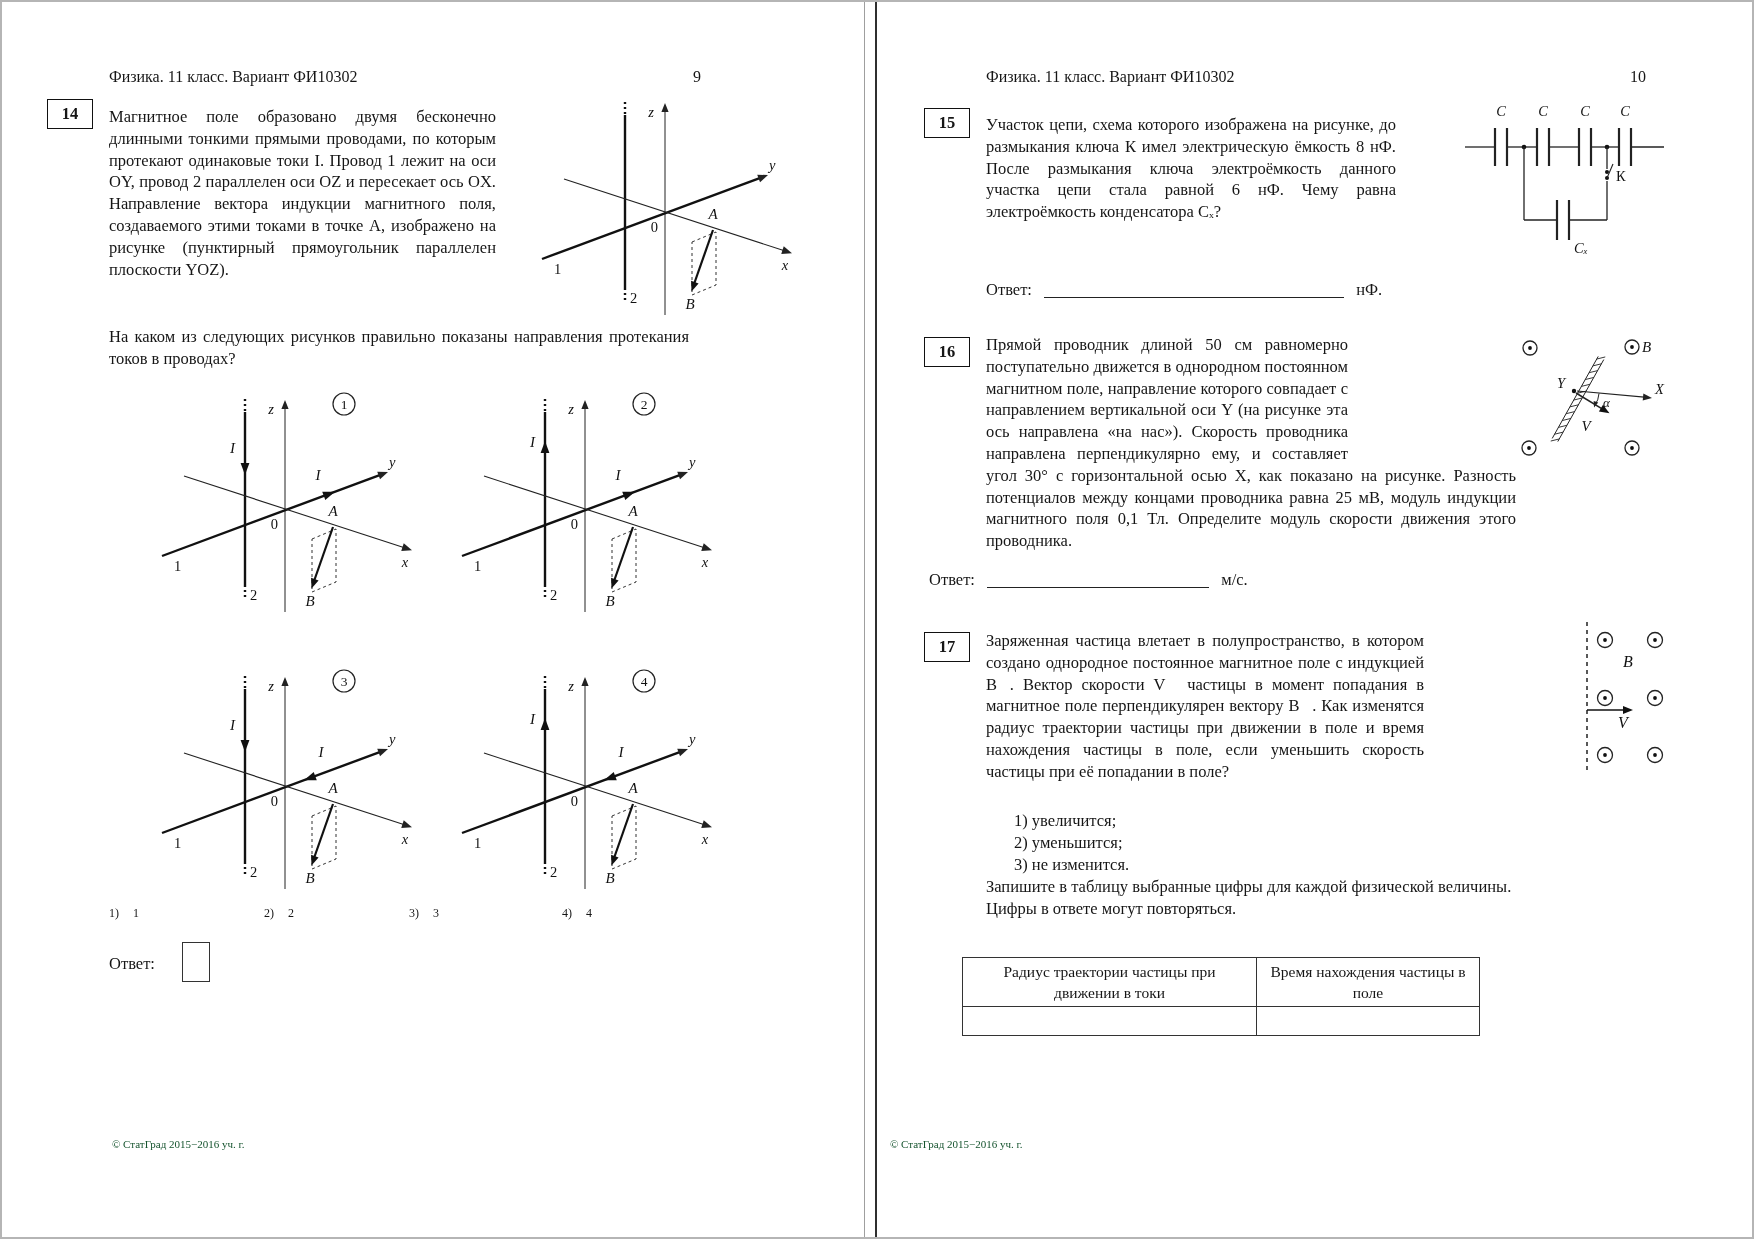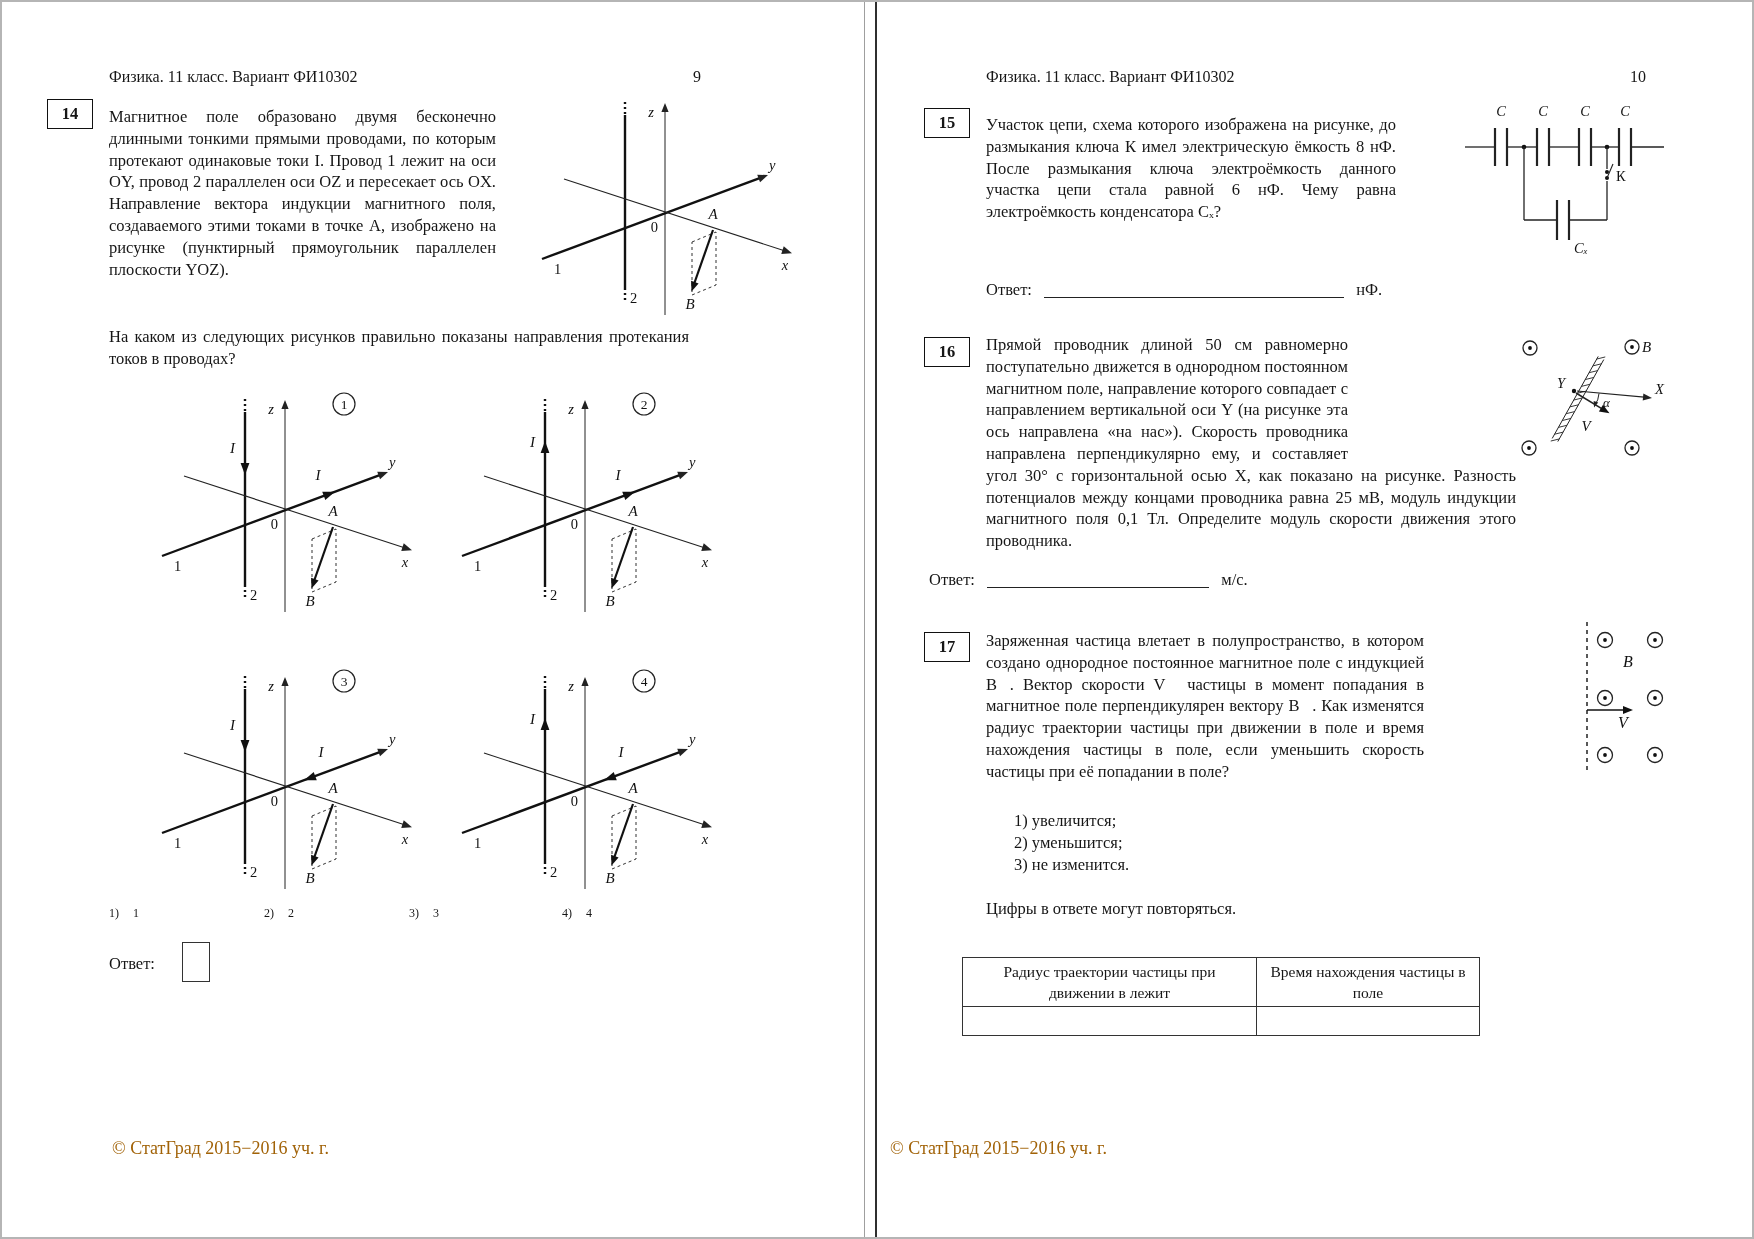--- a/index.html
+++ b/index.html
@@ -15,21 +15,21 @@
         font-weight:bold;font-size:16.5px;background:#fff;}
   .ptext{position:absolute;font-size:16.5px;line-height:21.8px;text-align:justify;}
   .plain{position:absolute;font-size:16.5px;white-space:nowrap;}
   .fl{float:right;}
   .fig{position:absolute;}
   .blank{display:inline-block;border-bottom:1.2px solid #222;height:17px;vertical-align:-3px;}
   .ansrow{position:absolute;font-size:16.5px;white-space:nowrap;}
   .ansbox{position:absolute;width:26px;height:38px;border:1.3px solid #333;background:#fff;}
   .opt{position:absolute;font-size:12px;white-space:nowrap;}
   .opt .val{margin-left:14px;}
-  .footer{position:absolute;font-size:18px;color:#a16207;white-space:nowrap;}
+  .footer{position:absolute;font-size:11px;color:#14532d;white-space:nowrap;}
   table.anstab{position:absolute;left:960px;top:955px;width:518px;border-collapse:collapse;}
   table.anstab th,table.anstab td{border:1.5px solid #333;}
   table.anstab th{font-weight:normal;font-size:15.5px;line-height:21px;padding:3px 10px;text-align:center;}
   table.anstab td{height:26px;}
   table.anstab th:first-child{width:273px;}
   svg text{font-family:"Liberation Serif","DejaVu Serif",serif;}
 </style>
 </head>
 <body>
 
@@ -303,26 +303,27 @@
       <circle cx="76" cy="141" r="1.9" fill="#111"></circle>
       <text x="44" y="53" font-size="16" text-anchor="start" fill="#111" font-style="italic">B⃗</text>
       <line x1="8" y1="96" x2="47" y2="96" stroke="#111" stroke-width="1.6"></line>
       <polygon points="54,96 44,100 44,92" fill="#111"></polygon>
       <text x="50" y="114" font-size="16" text-anchor="middle" fill="#111" font-style="italic">V⃗</text>
     </svg>
 
   <div class="plain" style="left:1012px;top:809px">1) увеличится;</div>
   <div class="plain" style="left:1012px;top:831px">2) уменьшится;</div>
   <div class="plain" style="left:1012px;top:853px">3) не изменится.</div>
+  <div class="plain" style="left:984px;top:875px">Запишите в таблицу выбранные цифры для каждой физической величины.</div>
   <div class="plain" style="left:984px;top:897px">Цифры в ответе могут повторяться.</div>
 
   <table class="anstab">
     <thead>
       <tr>
-        <th>Радиус траектории частицы при движении в лежит</th>
+        <th>Радиус траектории частицы при движении в токи</th>
         <th>Время нахождения частицы в поле</th>
       </tr>
     </thead>
     <tbody>
       <tr>
         <td></td>
         <td></td>
       </tr>
     </tbody>
   </table>

